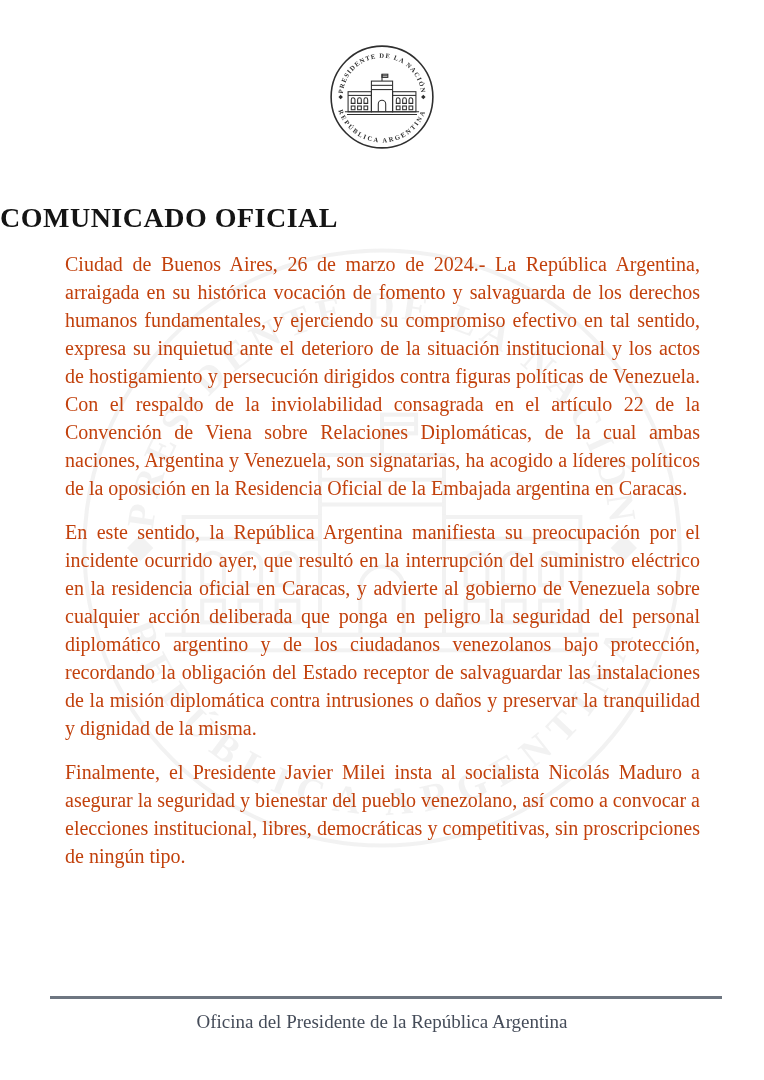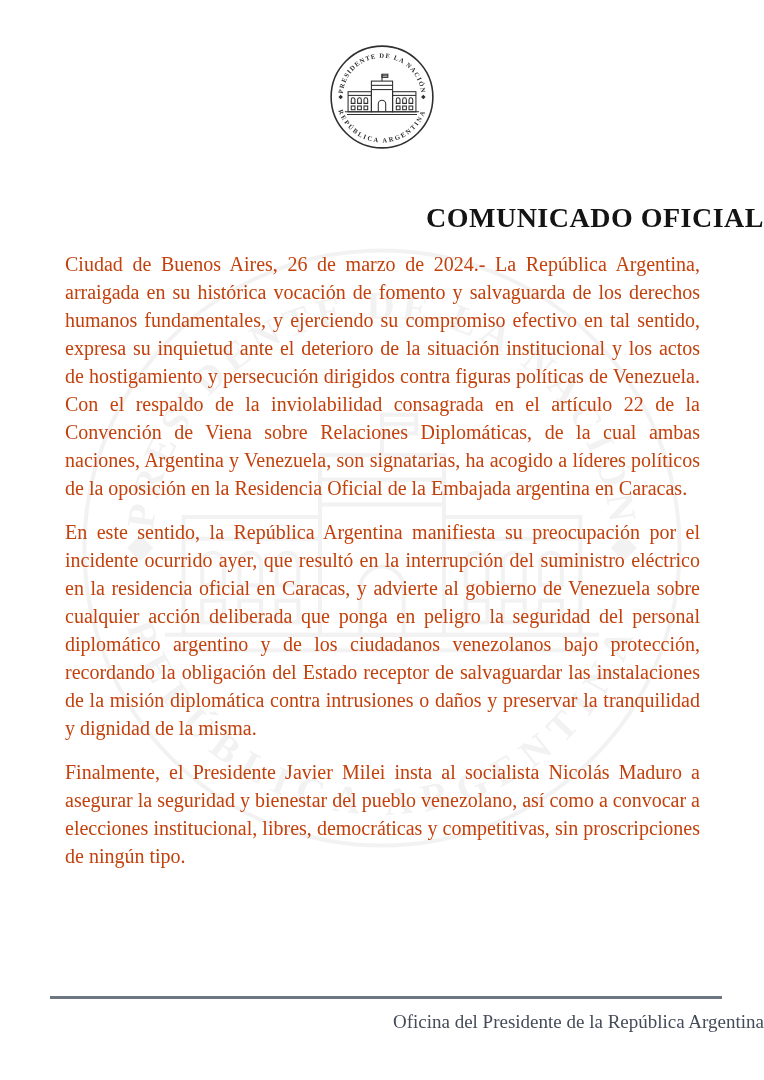--- a/index.html
+++ b/index.html
@@ -34,21 +34,21 @@
   .seal-svg text, .watermark text {
     font-family: "Liberation Serif", serif;
     font-weight: bold;
   }
 
   
   .title {
     position: absolute;
     top: 183px;
     left: 0; width: 764px;
-    text-align: right;
+    text-align: left;
     font-size: 28px;
     font-weight: bold;
     letter-spacing: 0.5px;
     color: #141414;
   }
 
   
   .content {
     position: absolute;
     top: 250px;
@@ -67,21 +67,21 @@
     top: 996px;
     left: 50px;
     width: 672px;
     height: 3px;
     background: #6e7681;
   }
   .footer-text {
     position: absolute;
     top: 1011px;
     left: 0; width: 764px;
-    text-align: right;
+    text-align: center;
     font-size: 19px;
     color: #454c59;
   }
 </style>
 </head>
 <body>
 
 <div class="page">
 
   <svg class="watermark" viewBox="0 0 200 200" aria-hidden="true">

